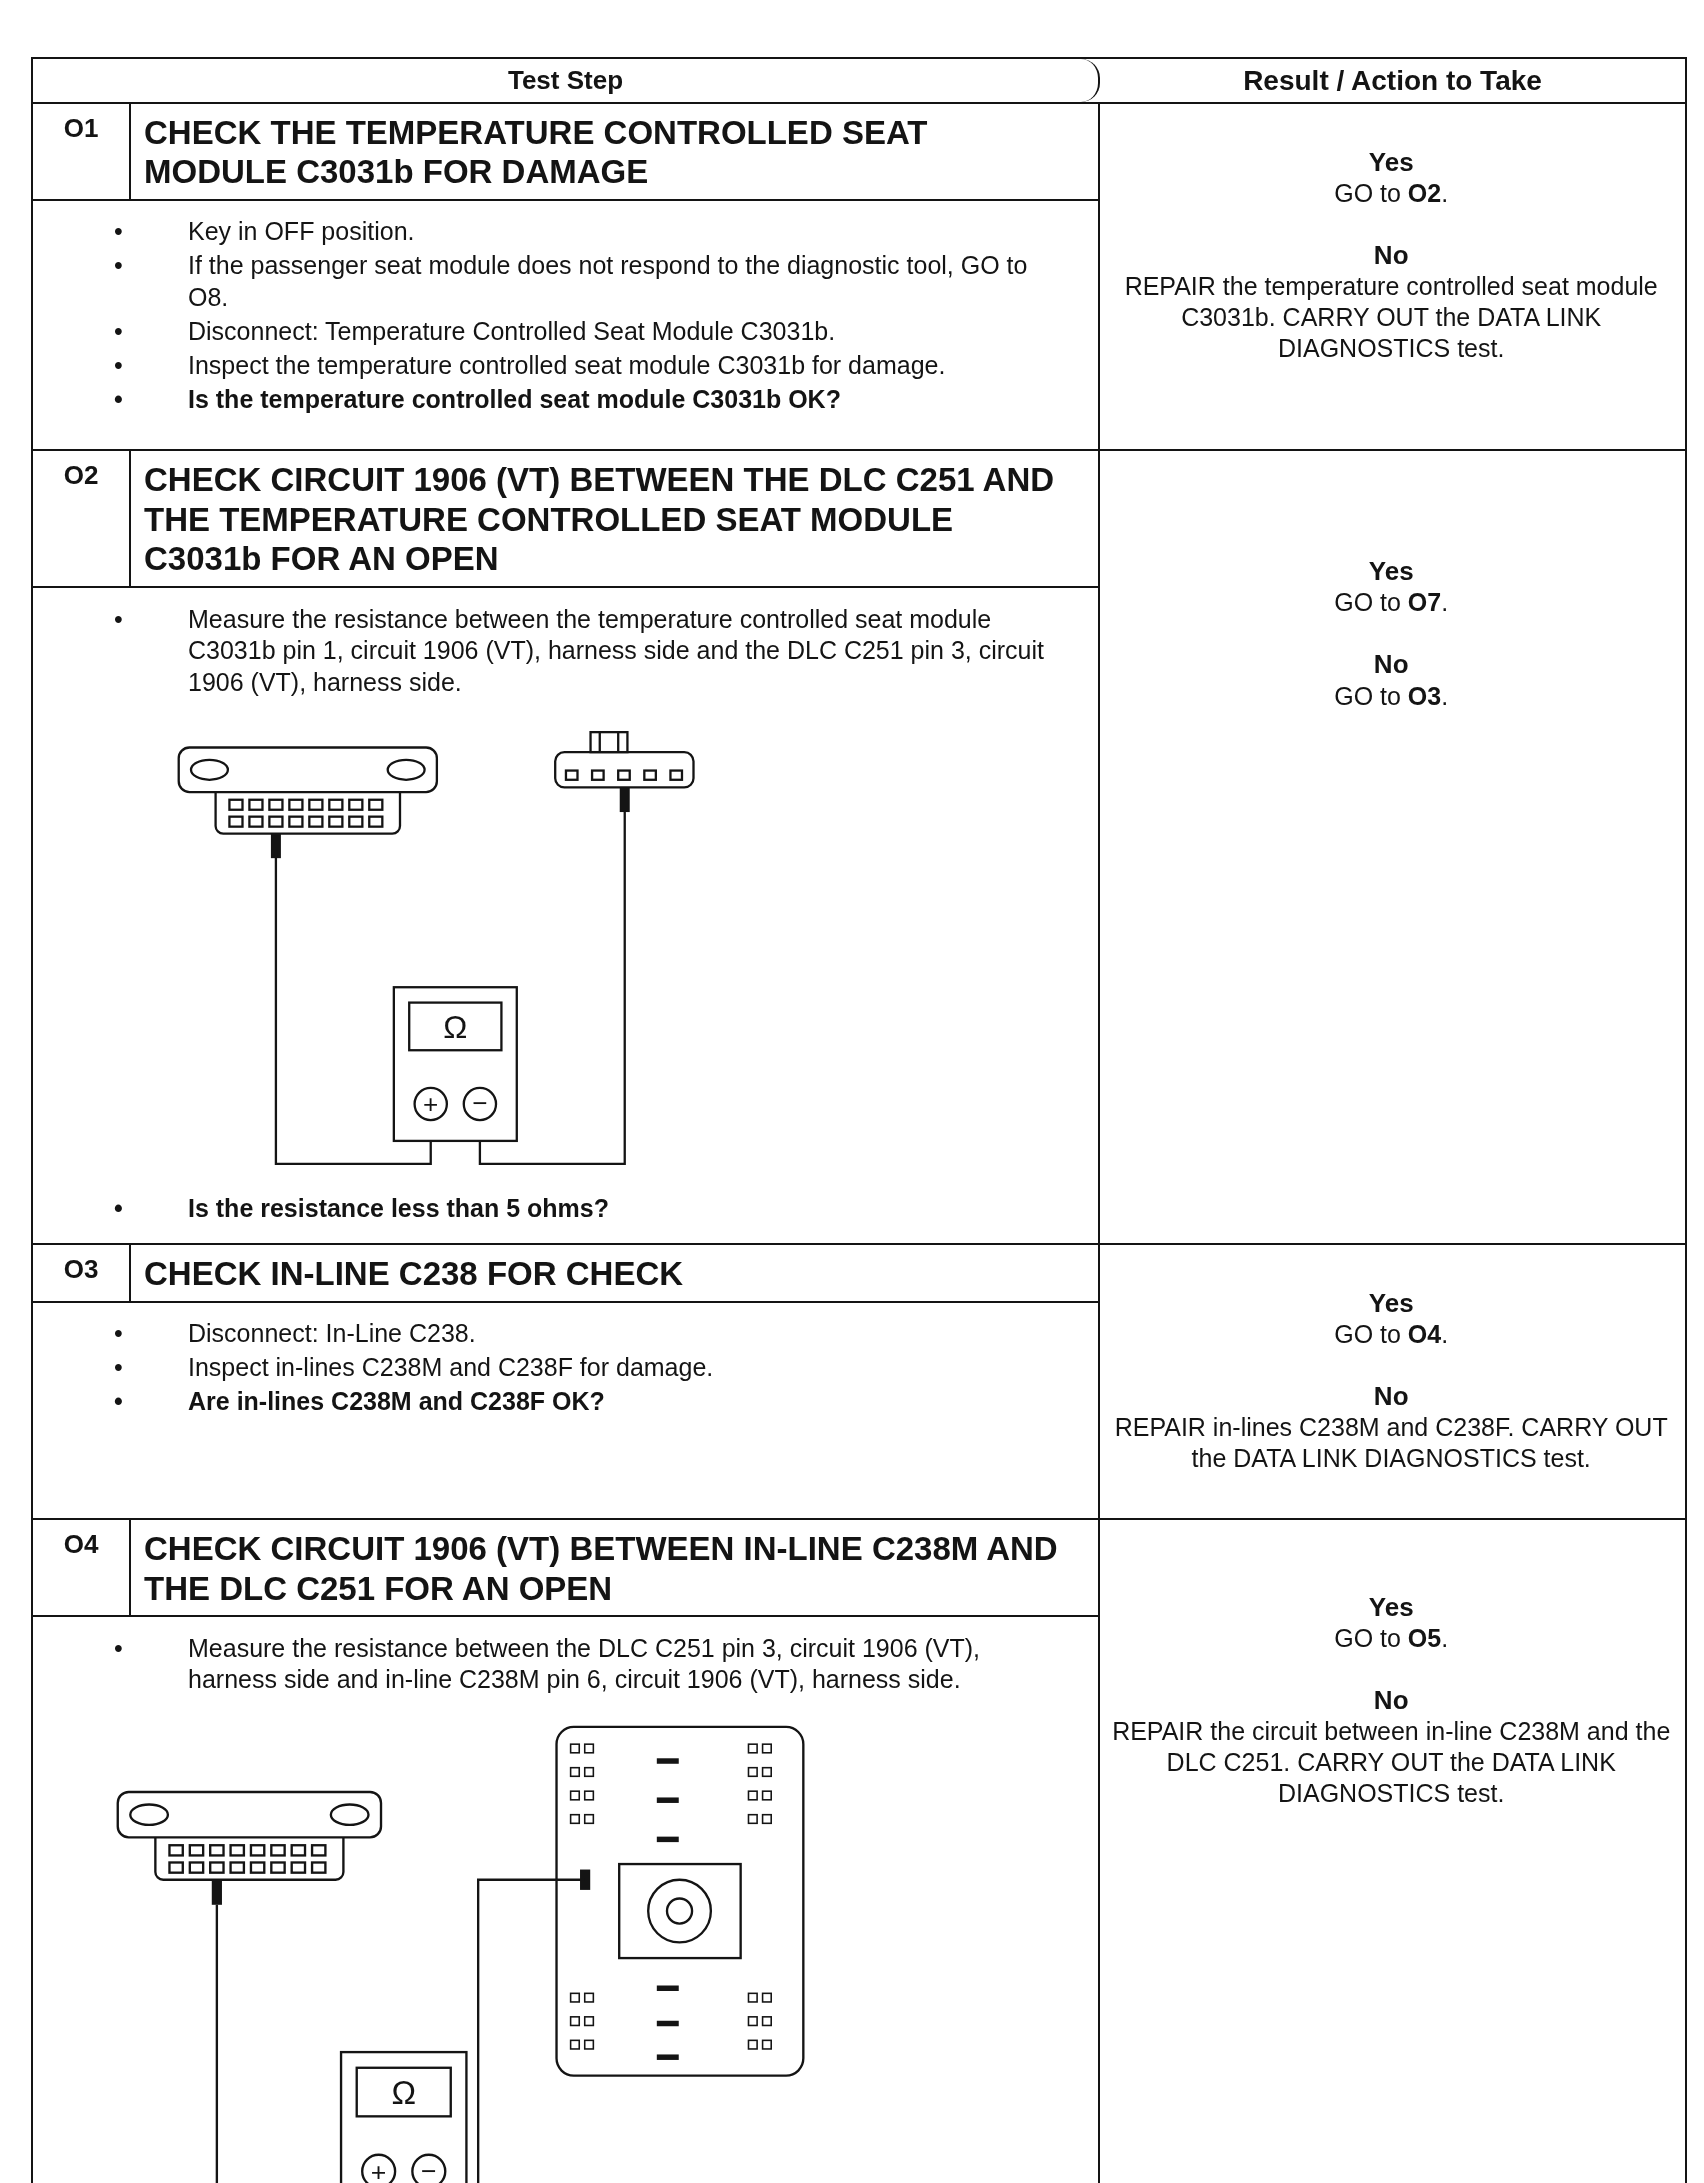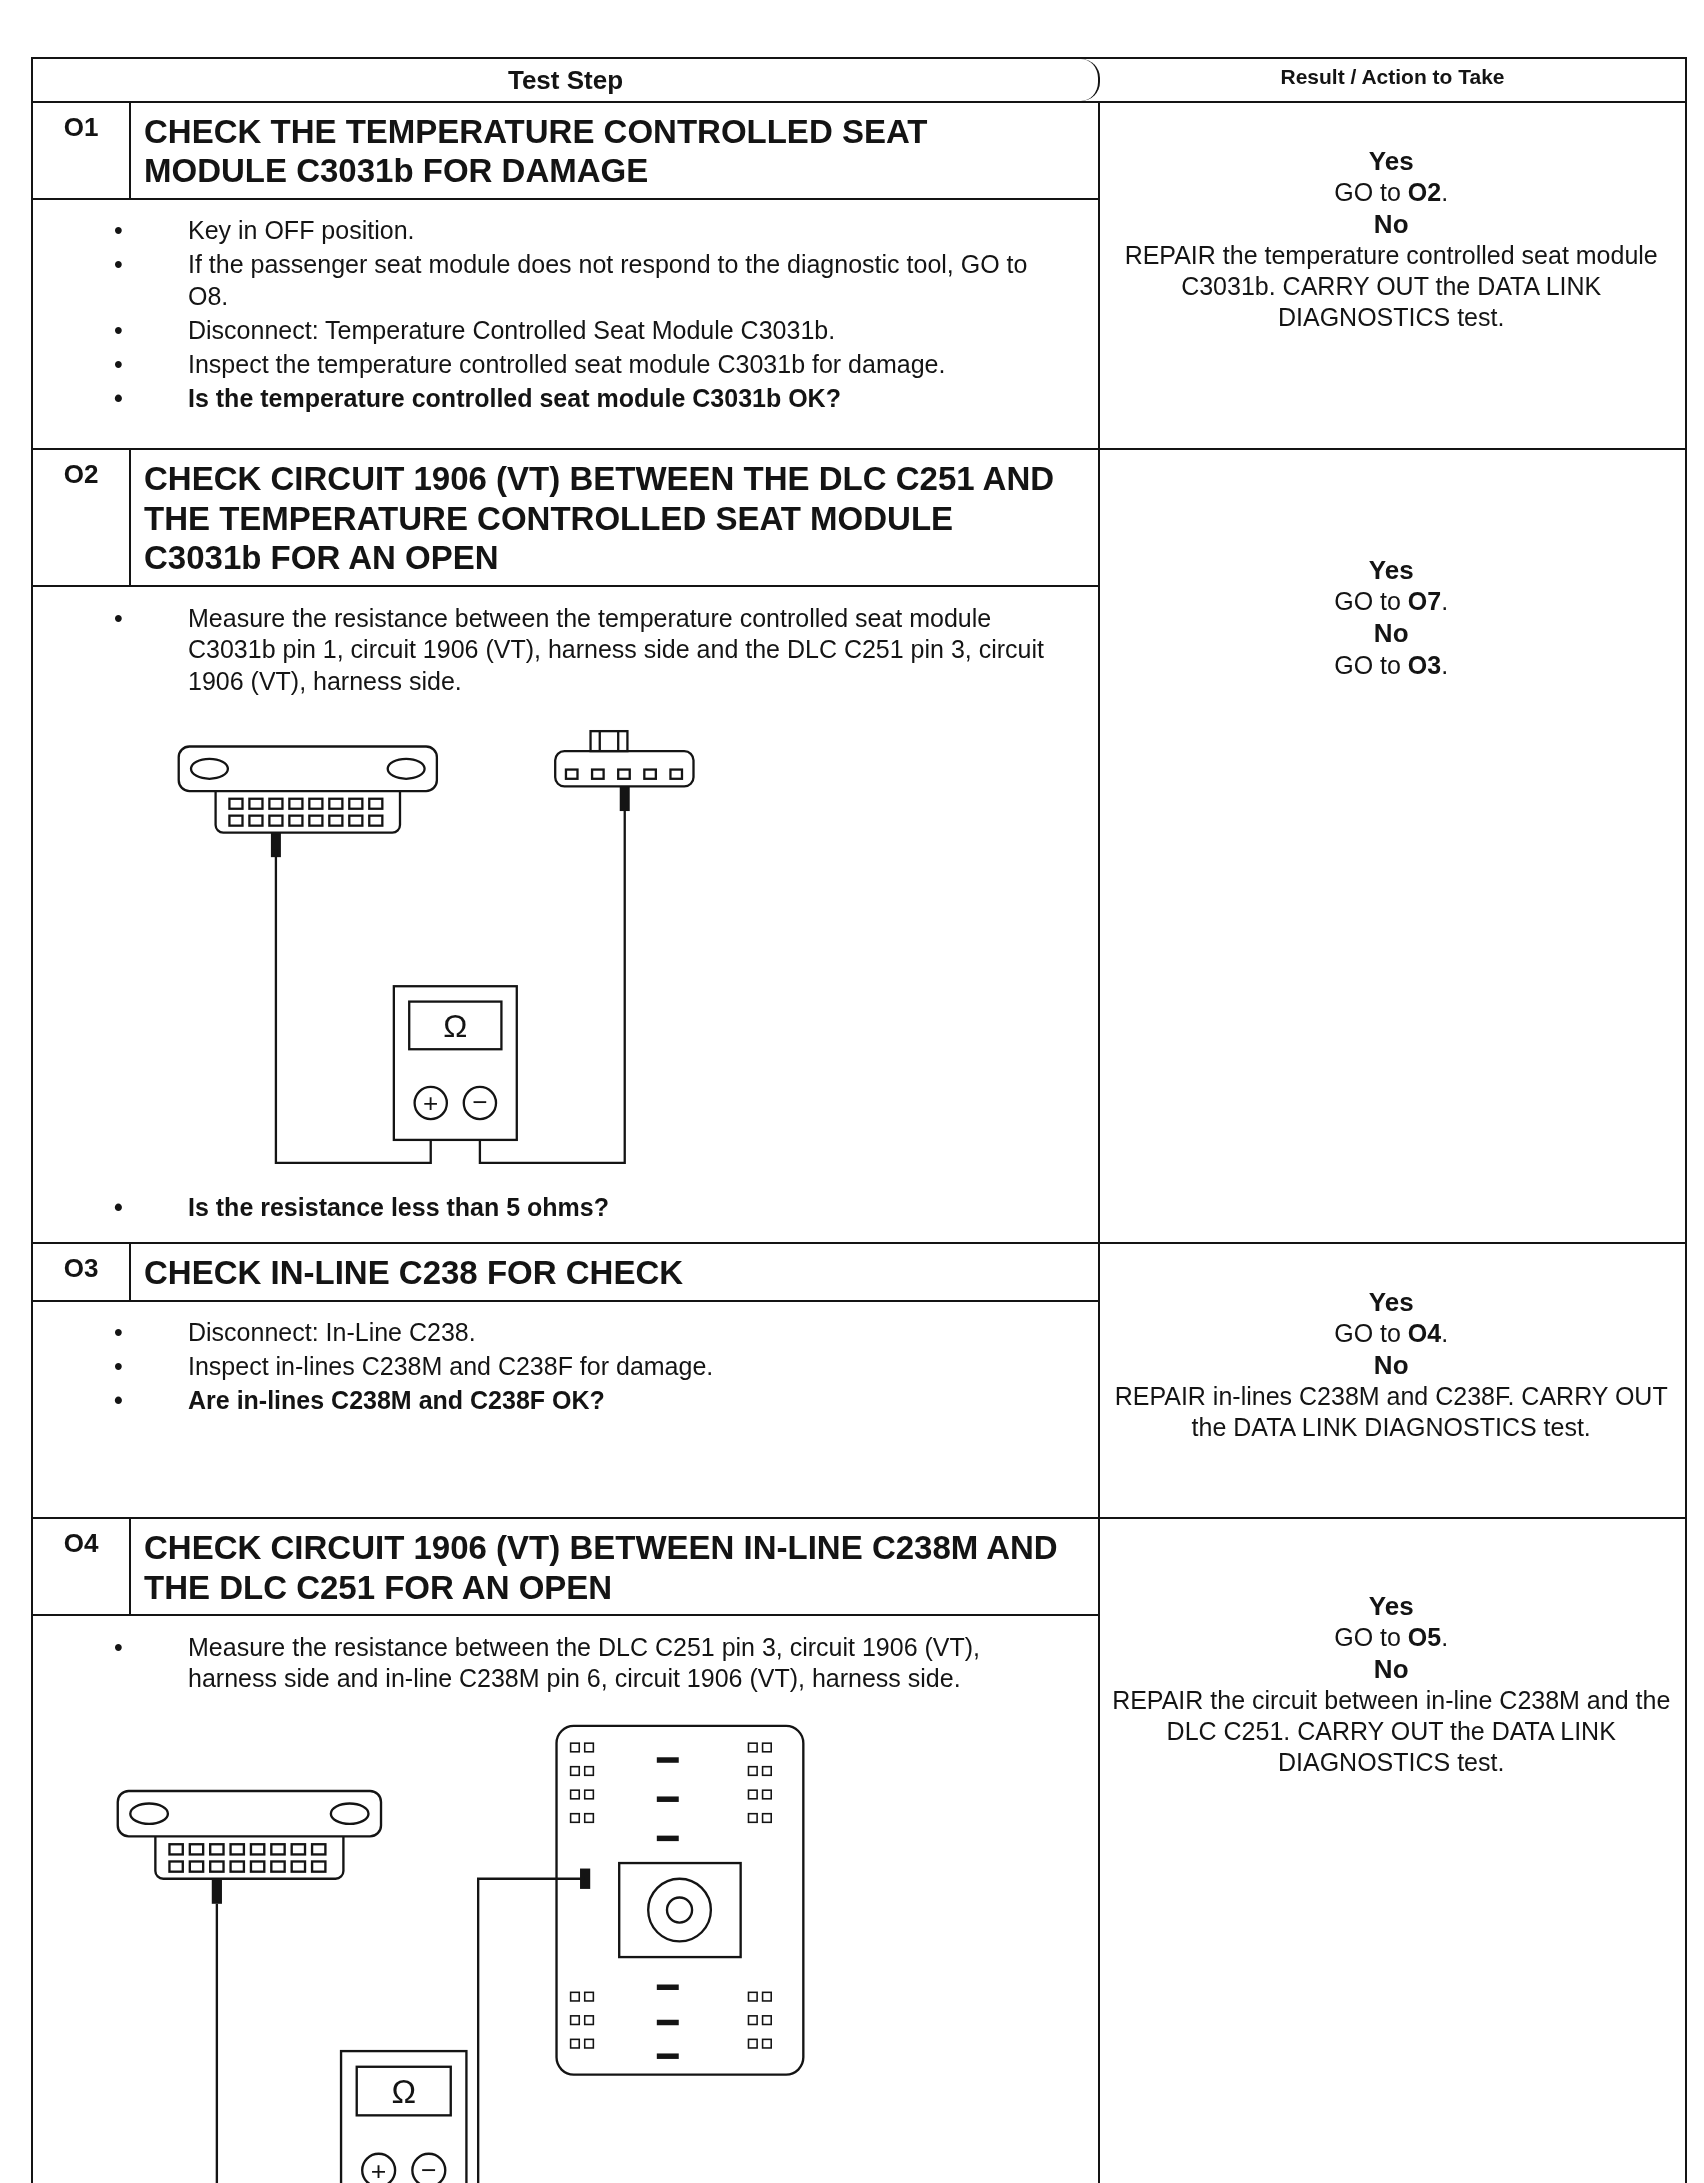--- a/index.html
+++ b/index.html
@@ -10,40 +10,40 @@
     font-family:"Liberation Sans", sans-serif;
     -webkit-font-smoothing:antialiased;
   }
   .sheet { padding:57px 22px 0 31px; }
 
   .dtable { width:1652px; border:2.4px solid #141414; background:#fff; }
 
   .thead { display:flex; border-bottom:2.4px solid #141414; }
   .thead .c1 { width:1065px; border-right:2.4px solid #141414; text-align:center;
                font-weight:bold; font-size:26px; padding:5.7px 0 4.9px;border-radius:19px; }
-  .thead .c2 { flex:1; text-align:center; font-weight:bold; font-size:21px; padding:5.7px 0 4.9px; }
+  .thead .c2 { flex:1; text-align:center; font-weight:bold; font-size:28px; padding:5.7px 0 4.9px; }
 
   .trow { display:flex; border-bottom:2.4px solid #141414; }
   .trow:last-child { border-bottom:none; }
 
   .cell-left { width:1065px; border-right:2.4px solid #141414; display:flex; flex-direction:column; }
   .title-bar { display:flex; border-bottom:2.4px solid #141414; }
   .num { width:96px; flex:none; border-right:2.4px solid #141414; font-weight:bold;
          font-size:26px; padding:9px 0 7.3px; text-align:center; }
   .title { flex:1; font-weight:bold; font-size:33px; line-height:1.2; padding:9px 24px 7.3px 13px; }
 
   .content { padding:13px 24px 16px 81px; font-size:25px; line-height:1.26; flex:1; }
   .bullet { display:flex; margin:2.4px 0; }
   .bullet .dot { width:42px; flex:none; }
   .bullet.q { font-weight:bold; }
   .btext { flex:1;margin-left:32px; }
 
   .cell-right { flex:1; padding:8px 14.6px 13px 12px; font-size:25px; line-height:1.24;text-align:center; }
   .res-label { font-weight:bold; font-size:26px; }
-  .res-group + .res-group { margin-top:0; }
+  .res-group + .res-group { margin-top:30px; }
 
   .diagram { margin:27.6px 0 6.5px 49px; }
   .diagram.d4 { margin-left:-8px; }
   svg { display:block; }
   svg text { font-family:"Liberation Sans", sans-serif; fill:#141414; }
 </style>
 </head>
 <body>
 
 <div class="sheet">

